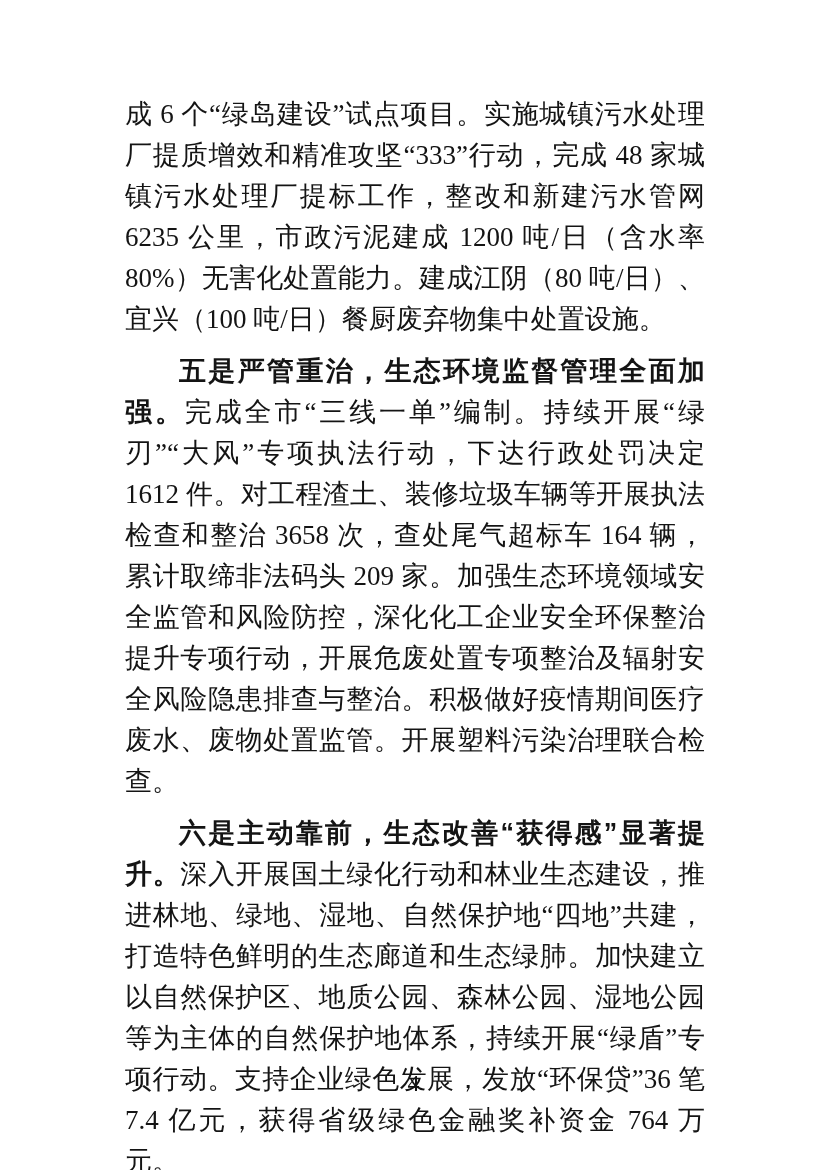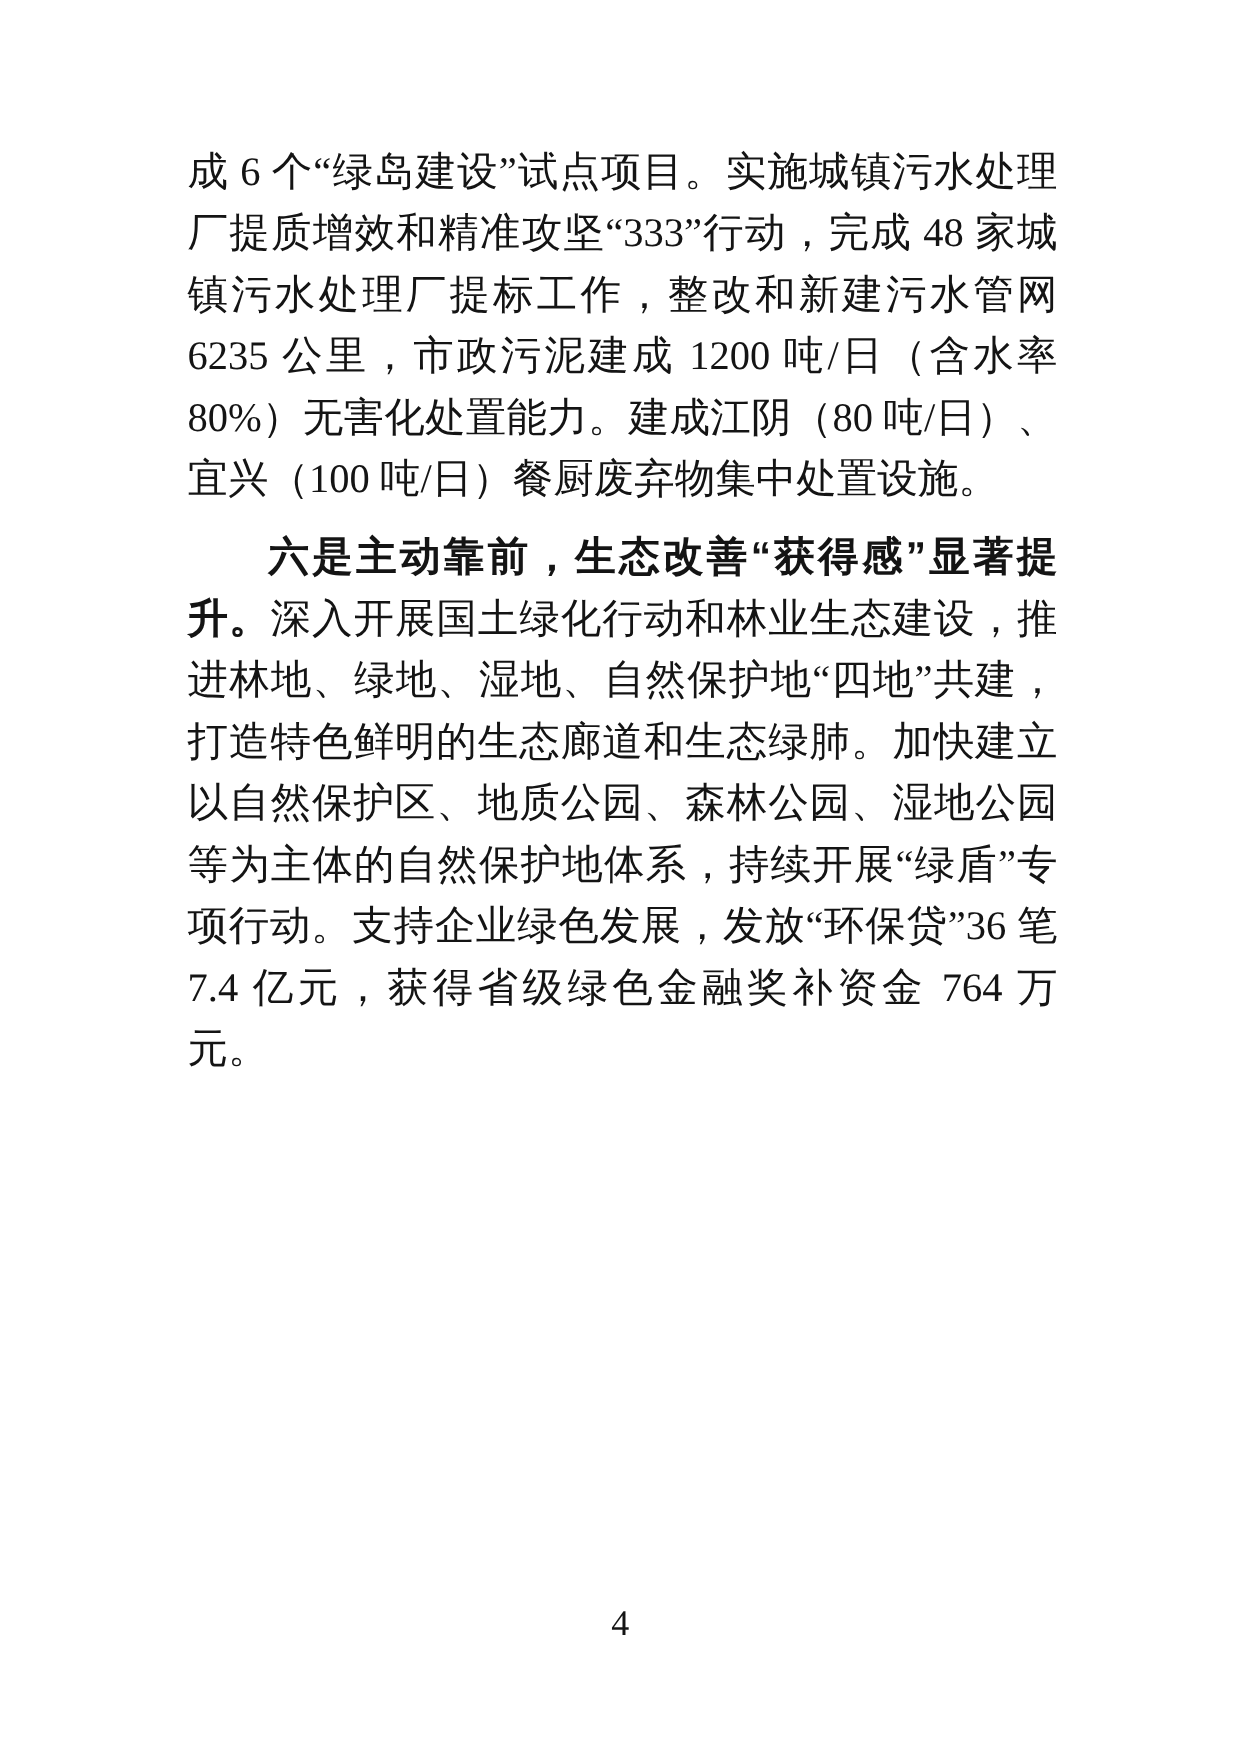--- a/index.html
+++ b/index.html
@@ -47,19 +47,20 @@
   }
 </style>
 </head>
 <body>
 
 <div class="page">
   <div class="content">
 
     <p class="para no-indent"><b class="lead"></b><span>成 6 个“绿岛建设”试点项目。实施城镇污水处理厂提质增效和精准攻坚“333”行动，完成 48 家城镇污水处理厂提标工作，整改和新建污水管网 6235 公里，市政污泥建成 1200 吨/日（含水率 80%）无害化处置能力。建成江阴（80 吨/日）、宜兴（100 吨/日）餐厨废弃物集中处置设施。</span></p>
 
+    <p class="para"><b class="lead">五是严管重治，生态环境监督管理全面加强。</b><span>完成全市“三线一单”编制。持续开展“绿刃”“大风”专项执法行动，下达行政处罚决定 1612 件。对工程渣土、装修垃圾车辆等开展执法检查和整治 3658 次，查处尾气超标车 164 辆，累计取缔非法码头 209 家。加强生态环境领域安全监管和风险防控，深化化工企业安全环保整治提升专项行动，开展危废处置专项整治及辐射安全风险隐患排查与整治。积极做好疫情期间医疗废水、废物处置监管。开展塑料污染治理联合检查。</span></p>
 
     <p class="para"><b class="lead">六是主动靠前，生态改善“获得感”显著提升。</b><span>深入开展国土绿化行动和林业生态建设，推进林地、绿地、湿地、自然保护地“四地”共建，打造特色鲜明的生态廊道和生态绿肺。加快建立以自然保护区、地质公园、森林公园、湿地公园等为主体的自然保护地体系，持续开展“绿盾”专项行动。支持企业绿色发展，发放“环保贷”36 笔 7.4 亿元，获得省级绿色金融奖补资金 764 万元。</span></p>
 
   </div>
 
   <div class="page-number">4</div>
 </div>
 
 </body></html>

